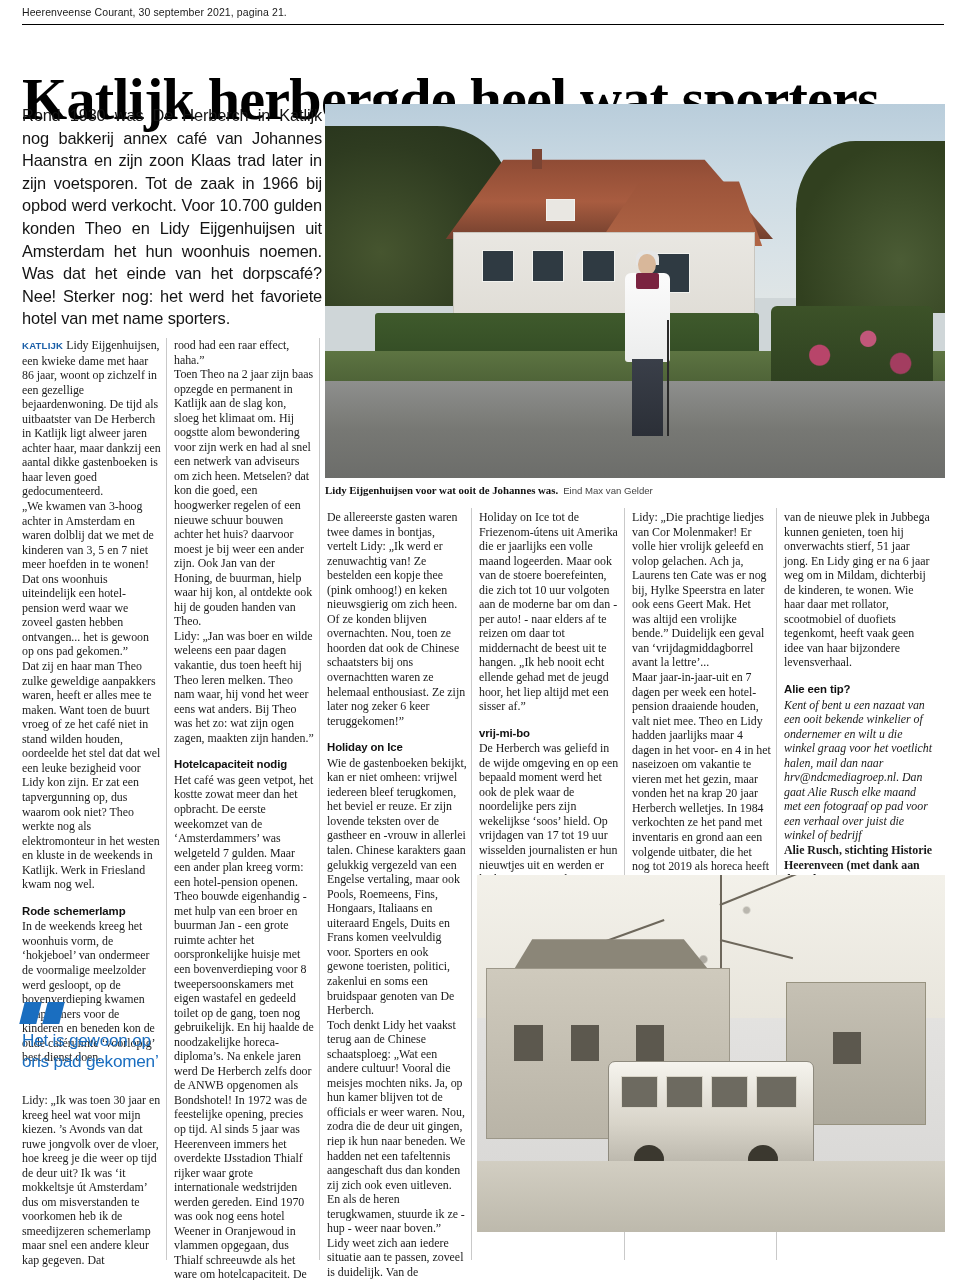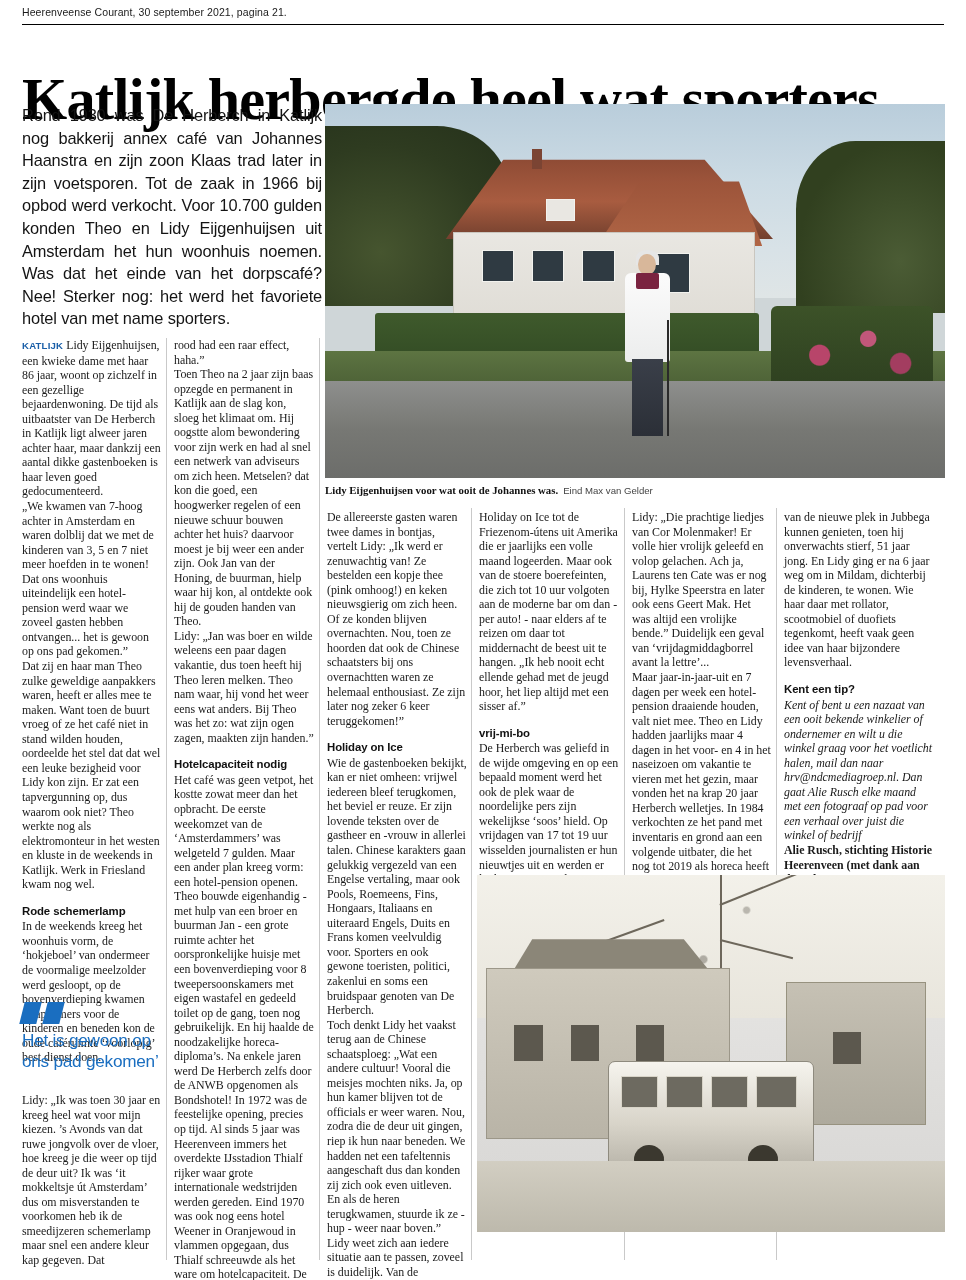--- a/index.html
+++ b/index.html
@@ -273,21 +273,21 @@
   </div>
 
   <div class="vrule" style="left:166px; top:338px; height:922px;"></div>
   <div class="vrule" style="left:319px; top:338px; height:922px;"></div>
   <div class="vrule" style="left:471px; top:508px; height:752px;"></div>
   <div class="vrule" style="left:624px; top:508px; height:752px;"></div>
   <div class="vrule" style="left:776px; top:508px; height:752px;"></div>
 
   <div class="col" style="left:22px; top:338px; width:140px;">
     <p><span class="kicker">KATLIJK</span><span> Lidy Eijgenhuijsen, een kwieke dame met haar 86 jaar, woont op zichzelf in een gezellige bejaardenwoning. De tijd als uitbaatster van De Herberch in Katlijk ligt alweer jaren achter haar, maar dankzij een aantal dikke gastenboeken is haar leven goed gedocumenteerd.</span></p>
-    <p>„We kwamen van 7-hoog achter in Amsterdam en waren dolblij dat we met de kinderen van 3, 5 en 7 niet meer hoefden in te wonen! Dat ons woonhuis uiteindelijk een hotel-pension werd waar we zoveel gasten hebben ontvangen... het is gewoon op ons pad gekomen.”</p>
+    <p>„We kwamen van 3-hoog achter in Amsterdam en waren dolblij dat we met de kinderen van 3, 5 en 7 niet meer hoefden in te wonen! Dat ons woonhuis uiteindelijk een hotel-pension werd waar we zoveel gasten hebben ontvangen... het is gewoon op ons pad gekomen.”</p>
     <p>Dat zij en haar man Theo zulke geweldige aanpakkers waren, heeft er alles mee te maken. Want toen de buurt vroeg of ze het café niet in stand wilden houden, oordeelde het stel dat dat wel een leuke bezigheid voor Lidy kon zijn. Er zat een tapvergunning op, dus waarom ook niet? Theo werkte nog als elektromonteur in het westen en kluste in de weekends in Katlijk. Werk in Friesland kwam nog wel.</p>
     <div class="subhead">Rode schemerlamp</div>
     <p>In de weekends kreeg het woonhuis vorm, de ‘hokjeboel’ van ondermeer de voormalige meelzolder werd gesloopt, op de bovenverdieping kwamen slaapkamers voor de kinderen en beneden kon de oude caféruimte ‘voorlopig’ best dienst doen.</p>
   </div>
 
   <div class="pullquote">
     <span class="pq-marks">
         <i></i>
         <i></i>
       </span>
@@ -320,21 +320,21 @@
   </div>
 
   <div class="col" style="left:632px; top:510px; width:140px;">
     <p>Lidy: „Die prachtige liedjes van Cor Molenmaker! Er volle hier vrolijk geleefd en volop gelachen. Ach ja, Laurens ten Cate was er nog bij, Hylke Speerstra en later ook eens Geert Mak. Het was altijd een vrolijke bende.” Duidelijk een geval van ‘vrijdagmiddagborrel avant la lettre’...</p>
     <p>Maar jaar-in-jaar-uit en 7 dagen per week een hotel-pension draaiende houden, valt niet mee. Theo en Lidy hadden jaarlijks maar 4 dagen in het voor- en 4 in het naseizoen om vakantie te vieren met het gezin, maar vonden het na krap 20 jaar Herberch welletjes. In 1984 verkochten ze het pand met inventaris en grond aan een volgende uitbater, die het nog tot 2019 als horeca heeft gerund.</p>
     <p>Theo heeft maar 7 maanden</p>
   </div>
 
   <div class="col" style="left:784px; top:510px; width:150px;">
     <p>van de nieuwe plek in Jubbega kunnen genieten, toen hij onverwachts stierf, 51 jaar jong. En Lidy ging er na 6 jaar weg om in Mildam, dichterbij de kinderen, te wonen. Wie haar daar met rollator, scootmobiel of duofiets tegenkomt, heeft vaak geen idee van haar bijzondere levensverhaal.</p>
-    <div class="subhead">Kent een tip?</div>
+    <div class="subhead">Alie een tip?</div>
     <p class="italic">Kent of bent u een nazaat van een ooit bekende winkelier of ondernemer en wilt u die winkel graag voor het voetlicht halen, mail dan naar hrv@ndcmediagroep.nl. Dan gaat Alie Rusch elke maand met een fotograaf op pad voor een verhaal over juist die winkel of bedrijf</p>
     <p class="boldser">Alie Rusch, stichting Historie Heerenveen (met dank aan dorpskrant De Raaptepper uit Katlijk)</p>
   </div>
 
   <div class="photo" id="photo-old">
     <div class="p2-base"></div>
     <div class="p2-sky"></div>
     <div class="p2-branch" style="left:52%; top:0; width:2px; height:34%;"></div>
     <div class="p2-branch" style="left:52%; top:8%; width:20%; height:1.5px; transform:rotate(-22deg);"></div>
     <div class="p2-branch" style="left:52%; top:18%; width:16%; height:1.5px; transform:rotate(14deg);"></div>

